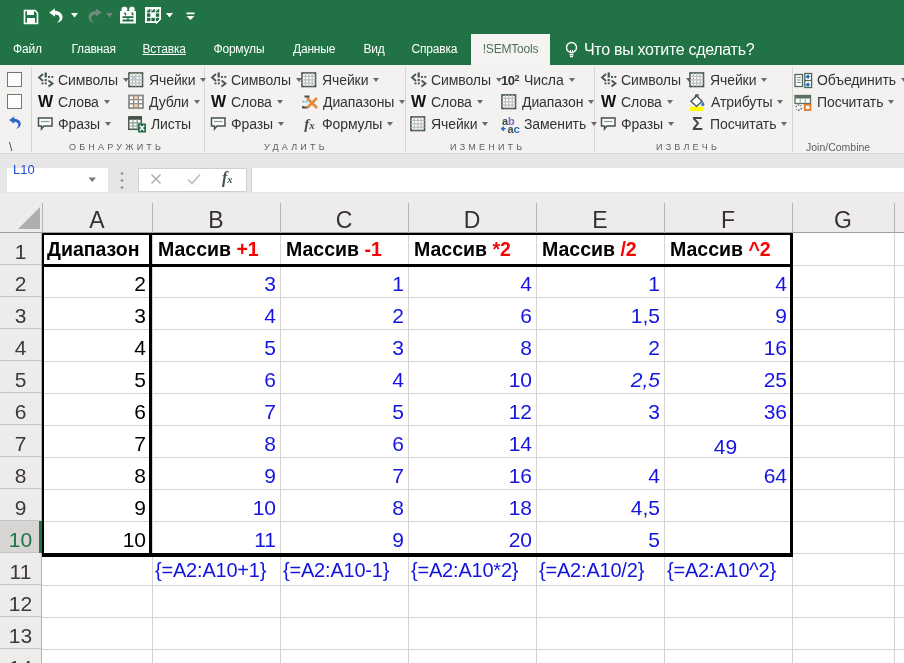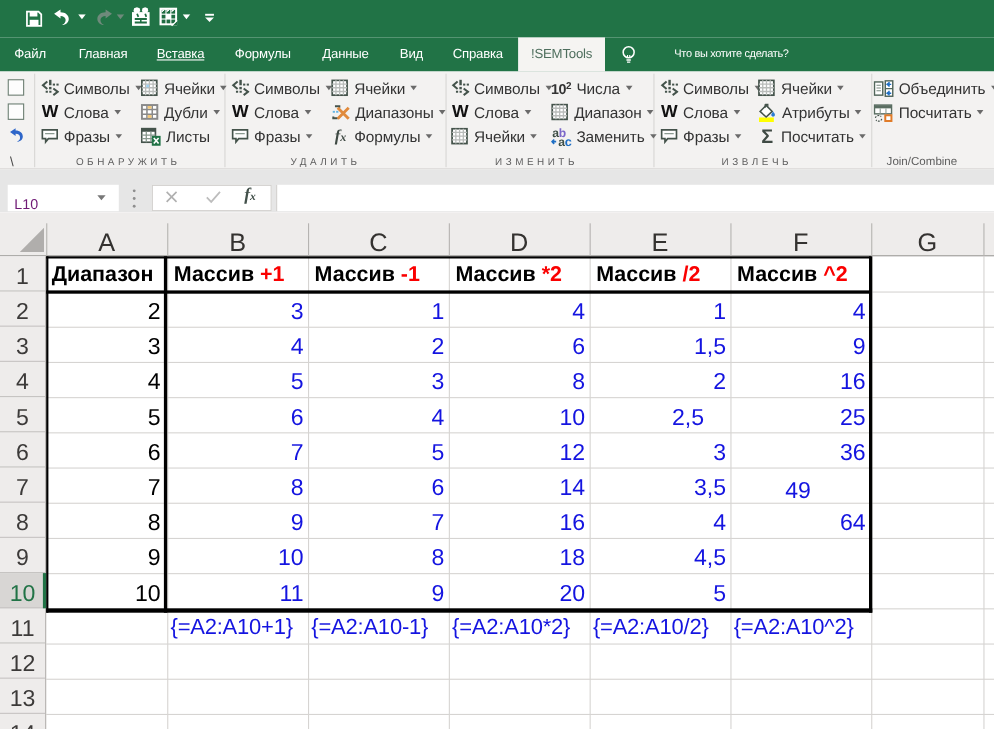--- a/index.html
+++ b/index.html
@@ -8,21 +8,21 @@
 .abs { position:absolute; }
 
 
 #titlebar { left:0; top:0; width:904px; height:34px; background:#217346; }
 #titlebar svg { position:absolute; }
 
 
 #tabs { left:0; top:34px; width:904px; height:31px; background:#217346; }
 .tab { position:absolute; top:0; height:31px; line-height:31px; color:#fff; font-size:12px; letter-spacing:-0.2px; white-space:nowrap; }
 #tab-active { position:absolute; left:471px; top:0; width:79px; height:31px; background:#f5f4f2; color:#4e6e5d; font-size:12px; letter-spacing:-0.2px; line-height:31px; text-align:center; }
-#tellme { position:absolute; left:584px; top:0; height:31px; line-height:31px; color:#fff; font-size:10px; letter-spacing:-0.3px;margin-left:29px; }
+#tellme { position:absolute; left:584px; top:0; height:31px; line-height:31px; color:#fff; font-size:16px; letter-spacing:-0.3px; }
 
 
 #ribbon { left:0; top:65px; width:904px; height:89px; background:#f3f2f1; border-bottom:1px solid #d8d6d4; }
 .vsep { position:absolute; top:2px; height:85px; width:1px; background:#d8d6d4; }
 .rbtn { position:absolute; height:22px; display:flex; align-items:center; white-space:nowrap; }
 .rbtn .lbl { font-size:14px; color:#333; margin-left:4px; letter-spacing:-0.1px; }
 .caret { display:inline-block; width:0; height:0; border-left:3.5px solid transparent; border-right:3.5px solid transparent; border-top:4px solid #6a6a6a; margin-left:5px; }
 .glabel { position:absolute; top:77px; font-size:9px; color:#5e5e5e; letter-spacing:3.2px; white-space:nowrap; }
 .glabel2 { position:absolute; top:76px; font-size:10.5px; color:#5e5e5e; white-space:nowrap; }
 .chk { position:absolute; width:15px; height:15px; background:#fdfdfd; border:1.3px solid #6b7d71; }
@@ -381,21 +381,21 @@
 
   <div class="glabel" style="left:69px">ОБНАРУЖИТЬ</div>
   <div class="glabel" style="left:264px">УДАЛИТЬ</div>
   <div class="glabel" style="left:450px">ИЗМЕНИТЬ</div>
   <div class="glabel" style="left:656px">ИЗВЛЕЧЬ</div>
   <div class="glabel2" style="left:806px">Join/Combine</div>
 </div>
 
 <div id="fbar" class="abs">
   <div class="fwhite" style="left:7px;width:101px;"></div>
-  <div class="abs" style="left:13px;top:24px;font-size:13px;color:#701a75;">L10</div>
+  <div class="abs" style="left:13px;top:8px;font-size:13px;color:#1d4ed8;">L10</div>
   <svg class="abs" style="left:88px;top:23px" width="9" height="6" viewBox="0 0 9 6">
       <path d="M0.5 0.5 L8 0.5 L4.2 5 z" fill="#777"></path>
     </svg>
   <svg class="abs" style="left:120px;top:17px" width="4" height="20" viewBox="0 0 4 20">
       <circle cx="2" cy="2.5" r="1.3" fill="#8e8e8e"></circle>
       <circle cx="2" cy="9.5" r="1.3" fill="#8e8e8e"></circle>
       <circle cx="2" cy="16.5" r="1.3" fill="#8e8e8e"></circle>
     </svg>
   <div class="fwhite" style="left:138px;width:109px;border:1px solid #d2d0ce;"></div>
   <svg class="abs" style="left:150px;top:19px" width="12" height="12" viewBox="0 0 12 12">
@@ -520,23 +520,22 @@
   <div class="cell num" style="left:408px;top:168px;width:124px;">10</div>
   <div class="cell num" style="left:408px;top:200px;width:124px;">12</div>
   <div class="cell num" style="left:408px;top:232px;width:124px;">14</div>
   <div class="cell num" style="left:408px;top:264px;width:124px;">16</div>
   <div class="cell num" style="left:408px;top:296px;width:124px;">18</div>
   <div class="cell num" style="left:408px;top:328px;width:124px;">20</div>
 
   <div class="cell num" style="left:536px;top:72px;width:124px;">1</div>
   <div class="cell num" style="left:536px;top:104px;width:124px;">1,5</div>
   <div class="cell num" style="left:536px;top:136px;width:124px;">2</div>
-  <div class="cell num" style="left:516px;top:168px;width:124px;">2,5</div>
+  <div class="cell num" style="left:536px;top:168px;width:124px;font-style:italic;">2,5</div>
   <div class="cell num" style="left:536px;top:200px;width:124px;">3</div>
-  <div class="cell num" style="left:536px;top:232px;width:124px;">3,5</div>
   <div class="cell num" style="left:536px;top:264px;width:124px;">4</div>
   <div class="cell num" style="left:536px;top:296px;width:124px;">4,5</div>
   <div class="cell num" style="left:536px;top:328px;width:124px;">5</div>
 
   <div class="cell num" style="left:664px;top:72px;width:123px;">4</div>
   <div class="cell num" style="left:664px;top:104px;width:123px;">9</div>
   <div class="cell num" style="left:664px;top:136px;width:123px;">16</div>
   <div class="cell num" style="left:664px;top:168px;width:123px;text-align:right;">25</div>
   <div class="cell num" style="left:664px;top:200px;width:123px;">36</div>
   <div class="cell num" style="left:664px;top:235px;width:123px;text-align:center;">49</div>

